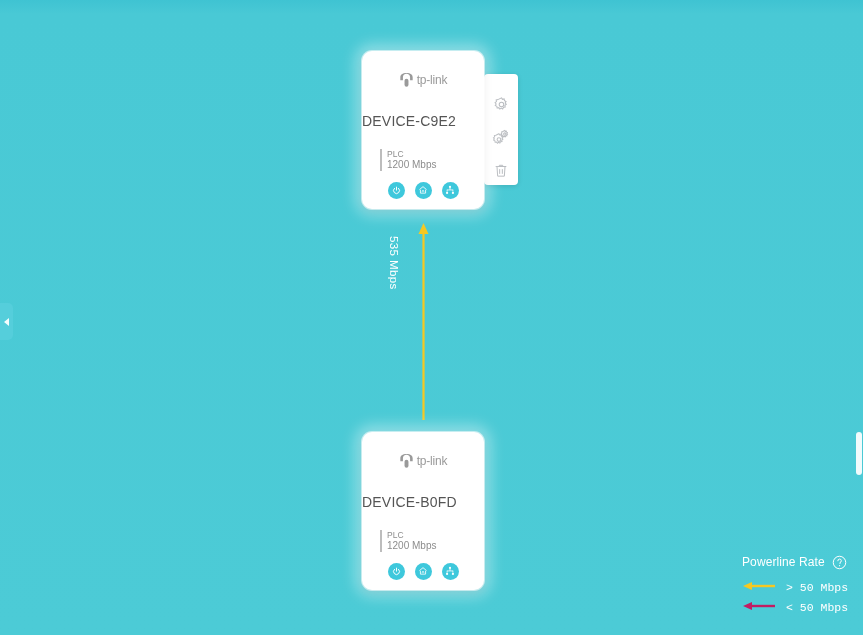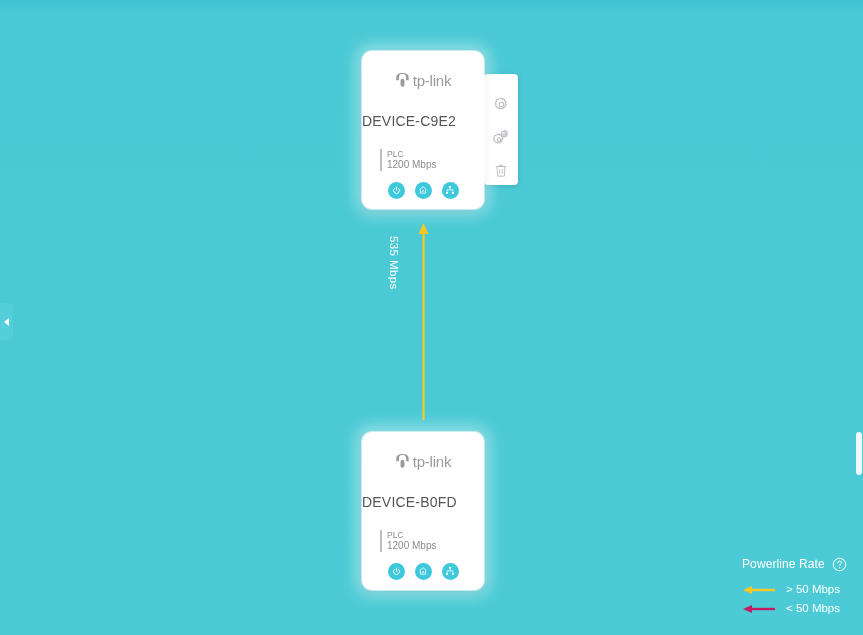--- a/index.html
+++ b/index.html
@@ -77,21 +77,21 @@
   .logo-row {
     display: flex;
     align-items: center;
     justify-content: center;
     gap: 3px;
     margin-top: 20px;
     height: 18px;
   }
   .logo-mark { display:block; }
   .logo-word {
-    font-size: 15px;
+    font-size: 12px;
     color: #9a9a9a;
     letter-spacing: -0.2px;
     line-height: 1;
   }
 
   .device-name {
     font-size: 14px;
     color: #555555;
     margin-top: 24px;
     letter-spacing: .2px;
@@ -181,21 +181,21 @@
     width: 135px;
     padding: 12px 12px 14px 14px;
     z-index: 7;
   }
   .legend-head {
     display: flex;
     gap: 7px;
     margin-bottom: 11px;
   }
   .legend-title { font-size: 12px; color: #ffffff; letter-spacing: .1px; }
-  .legend-row { display: flex; align-items: flex-end; gap: 9px; margin-bottom: 7px; }
+  .legend-row { display: flex; align-items: flex-start; gap: 9px; margin-bottom: 7px; font-family: Liberation Mono, monospace; }
   .legend-text { font-size: 11.5px; color: #ffffff; }
 </style>
 </head>
 <body>
 
 <div id="app">
 
   <div class="collapse-tab">
     <span class="tri"></span>
   </div>

